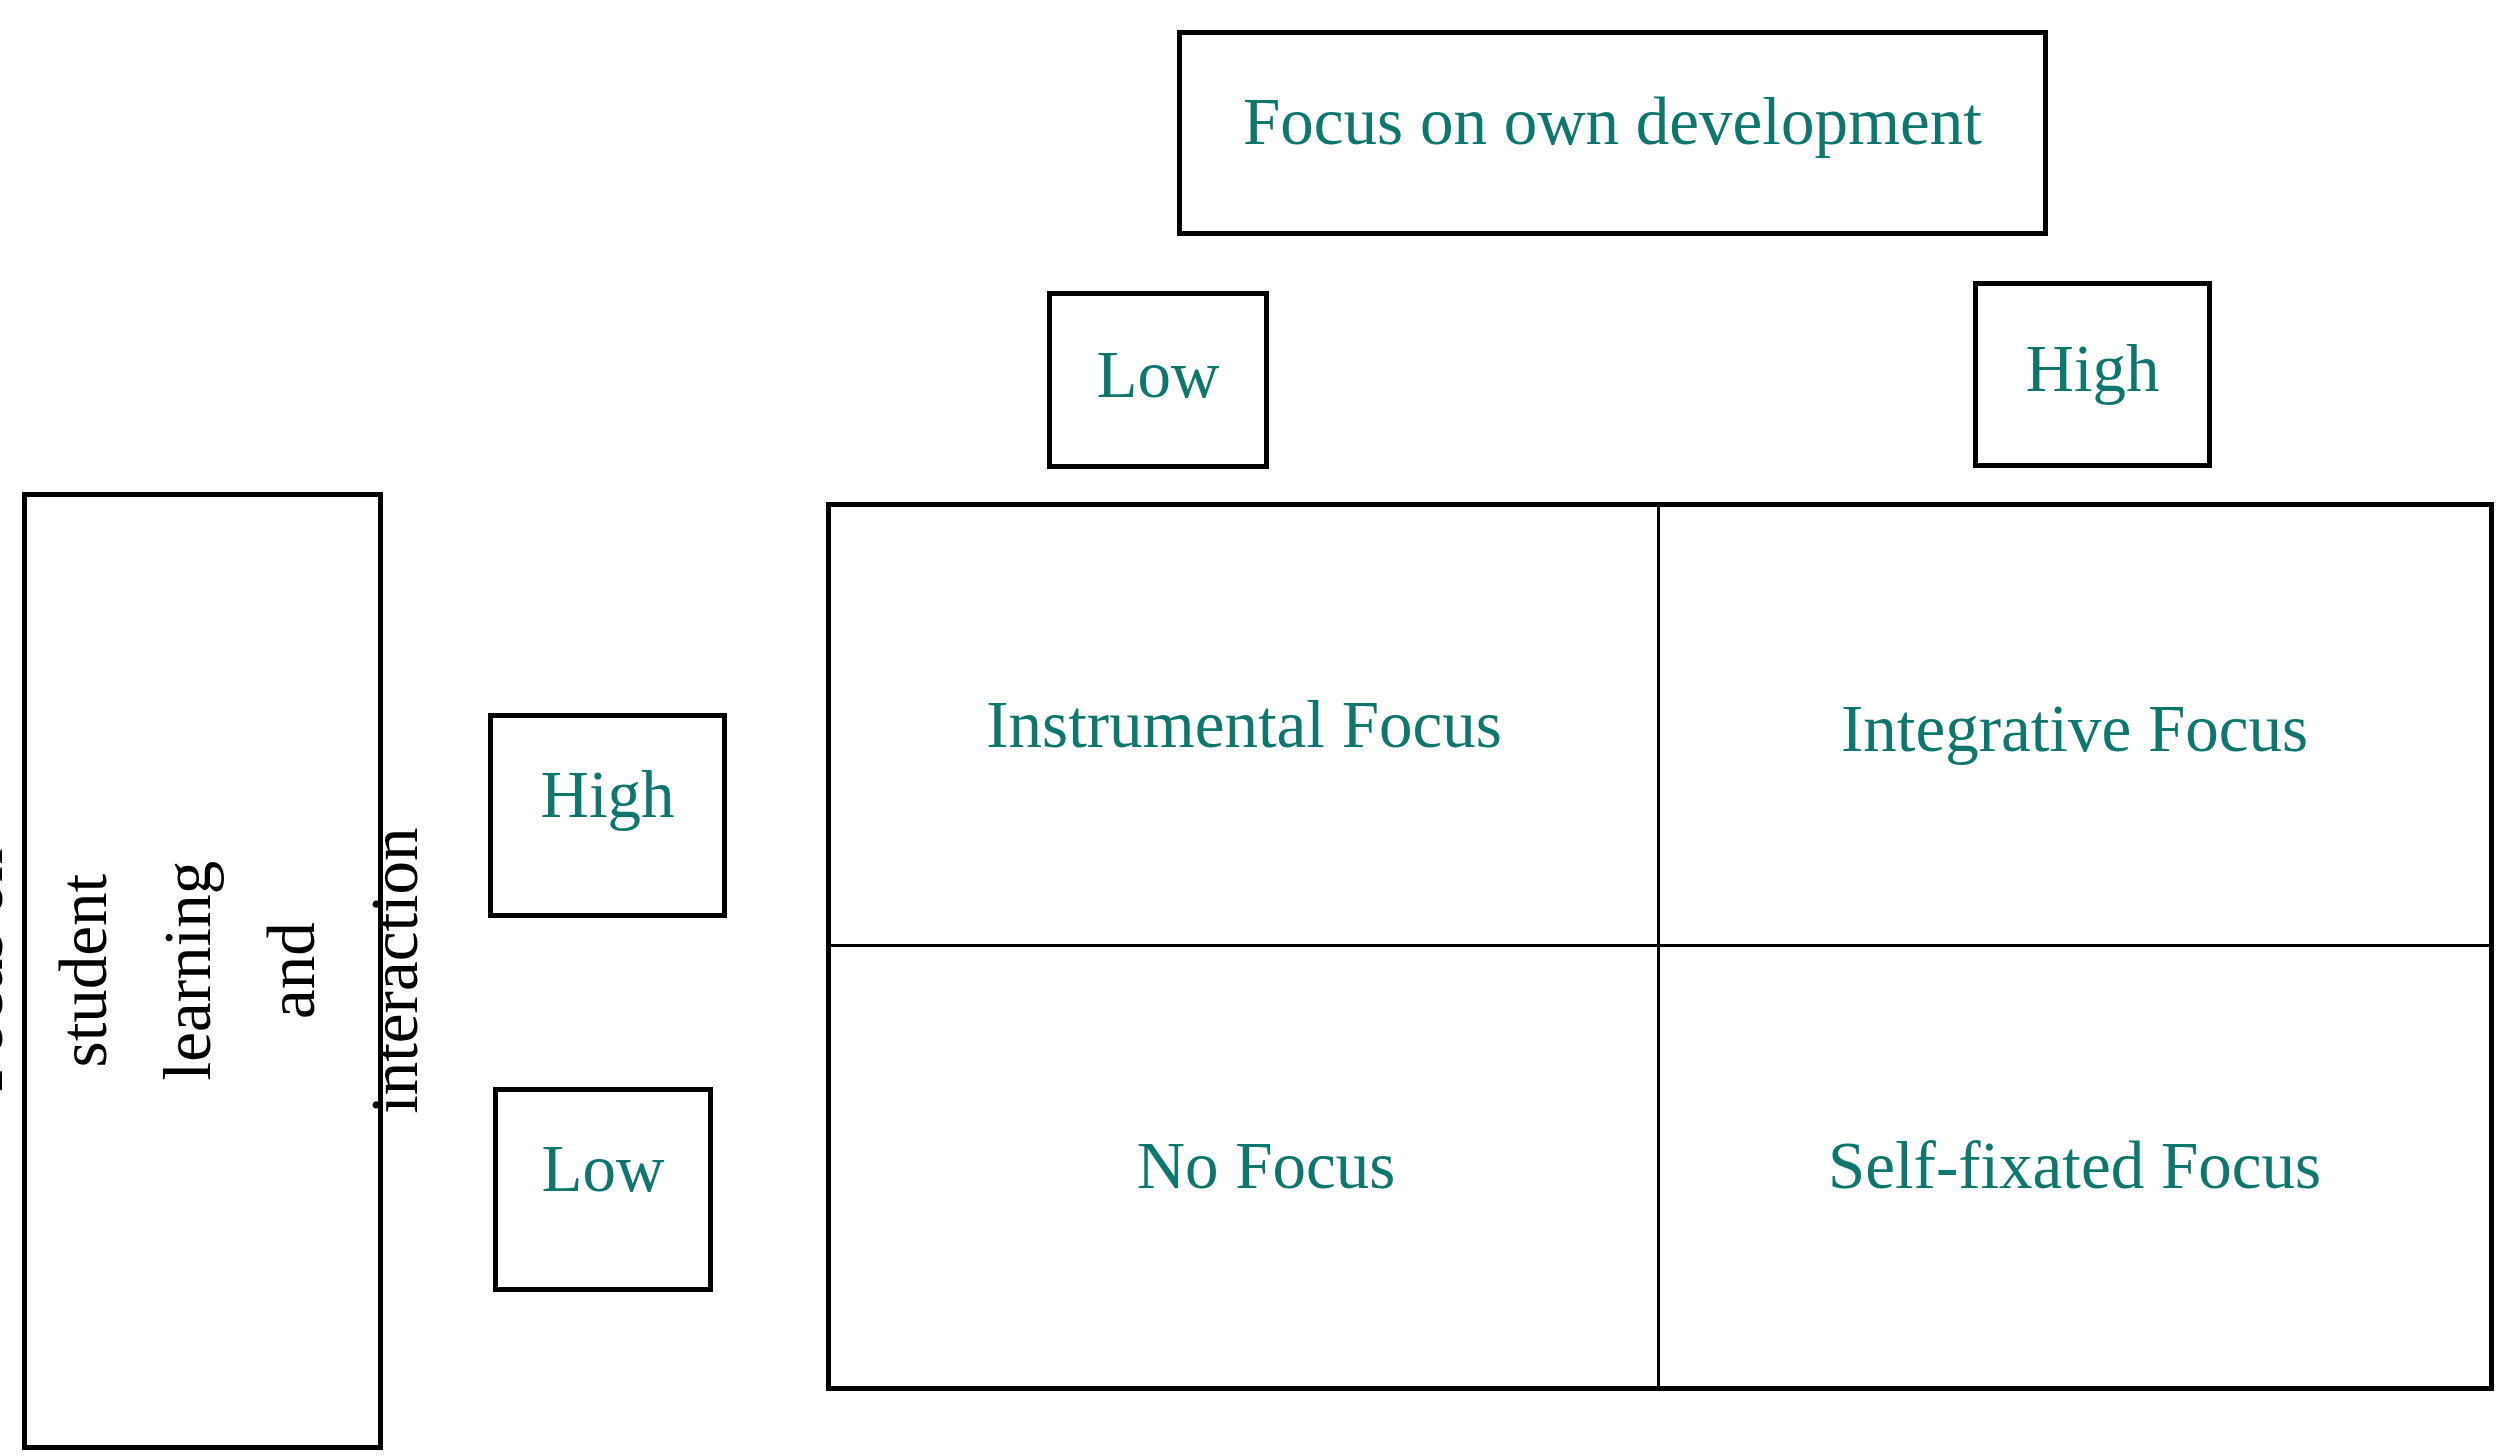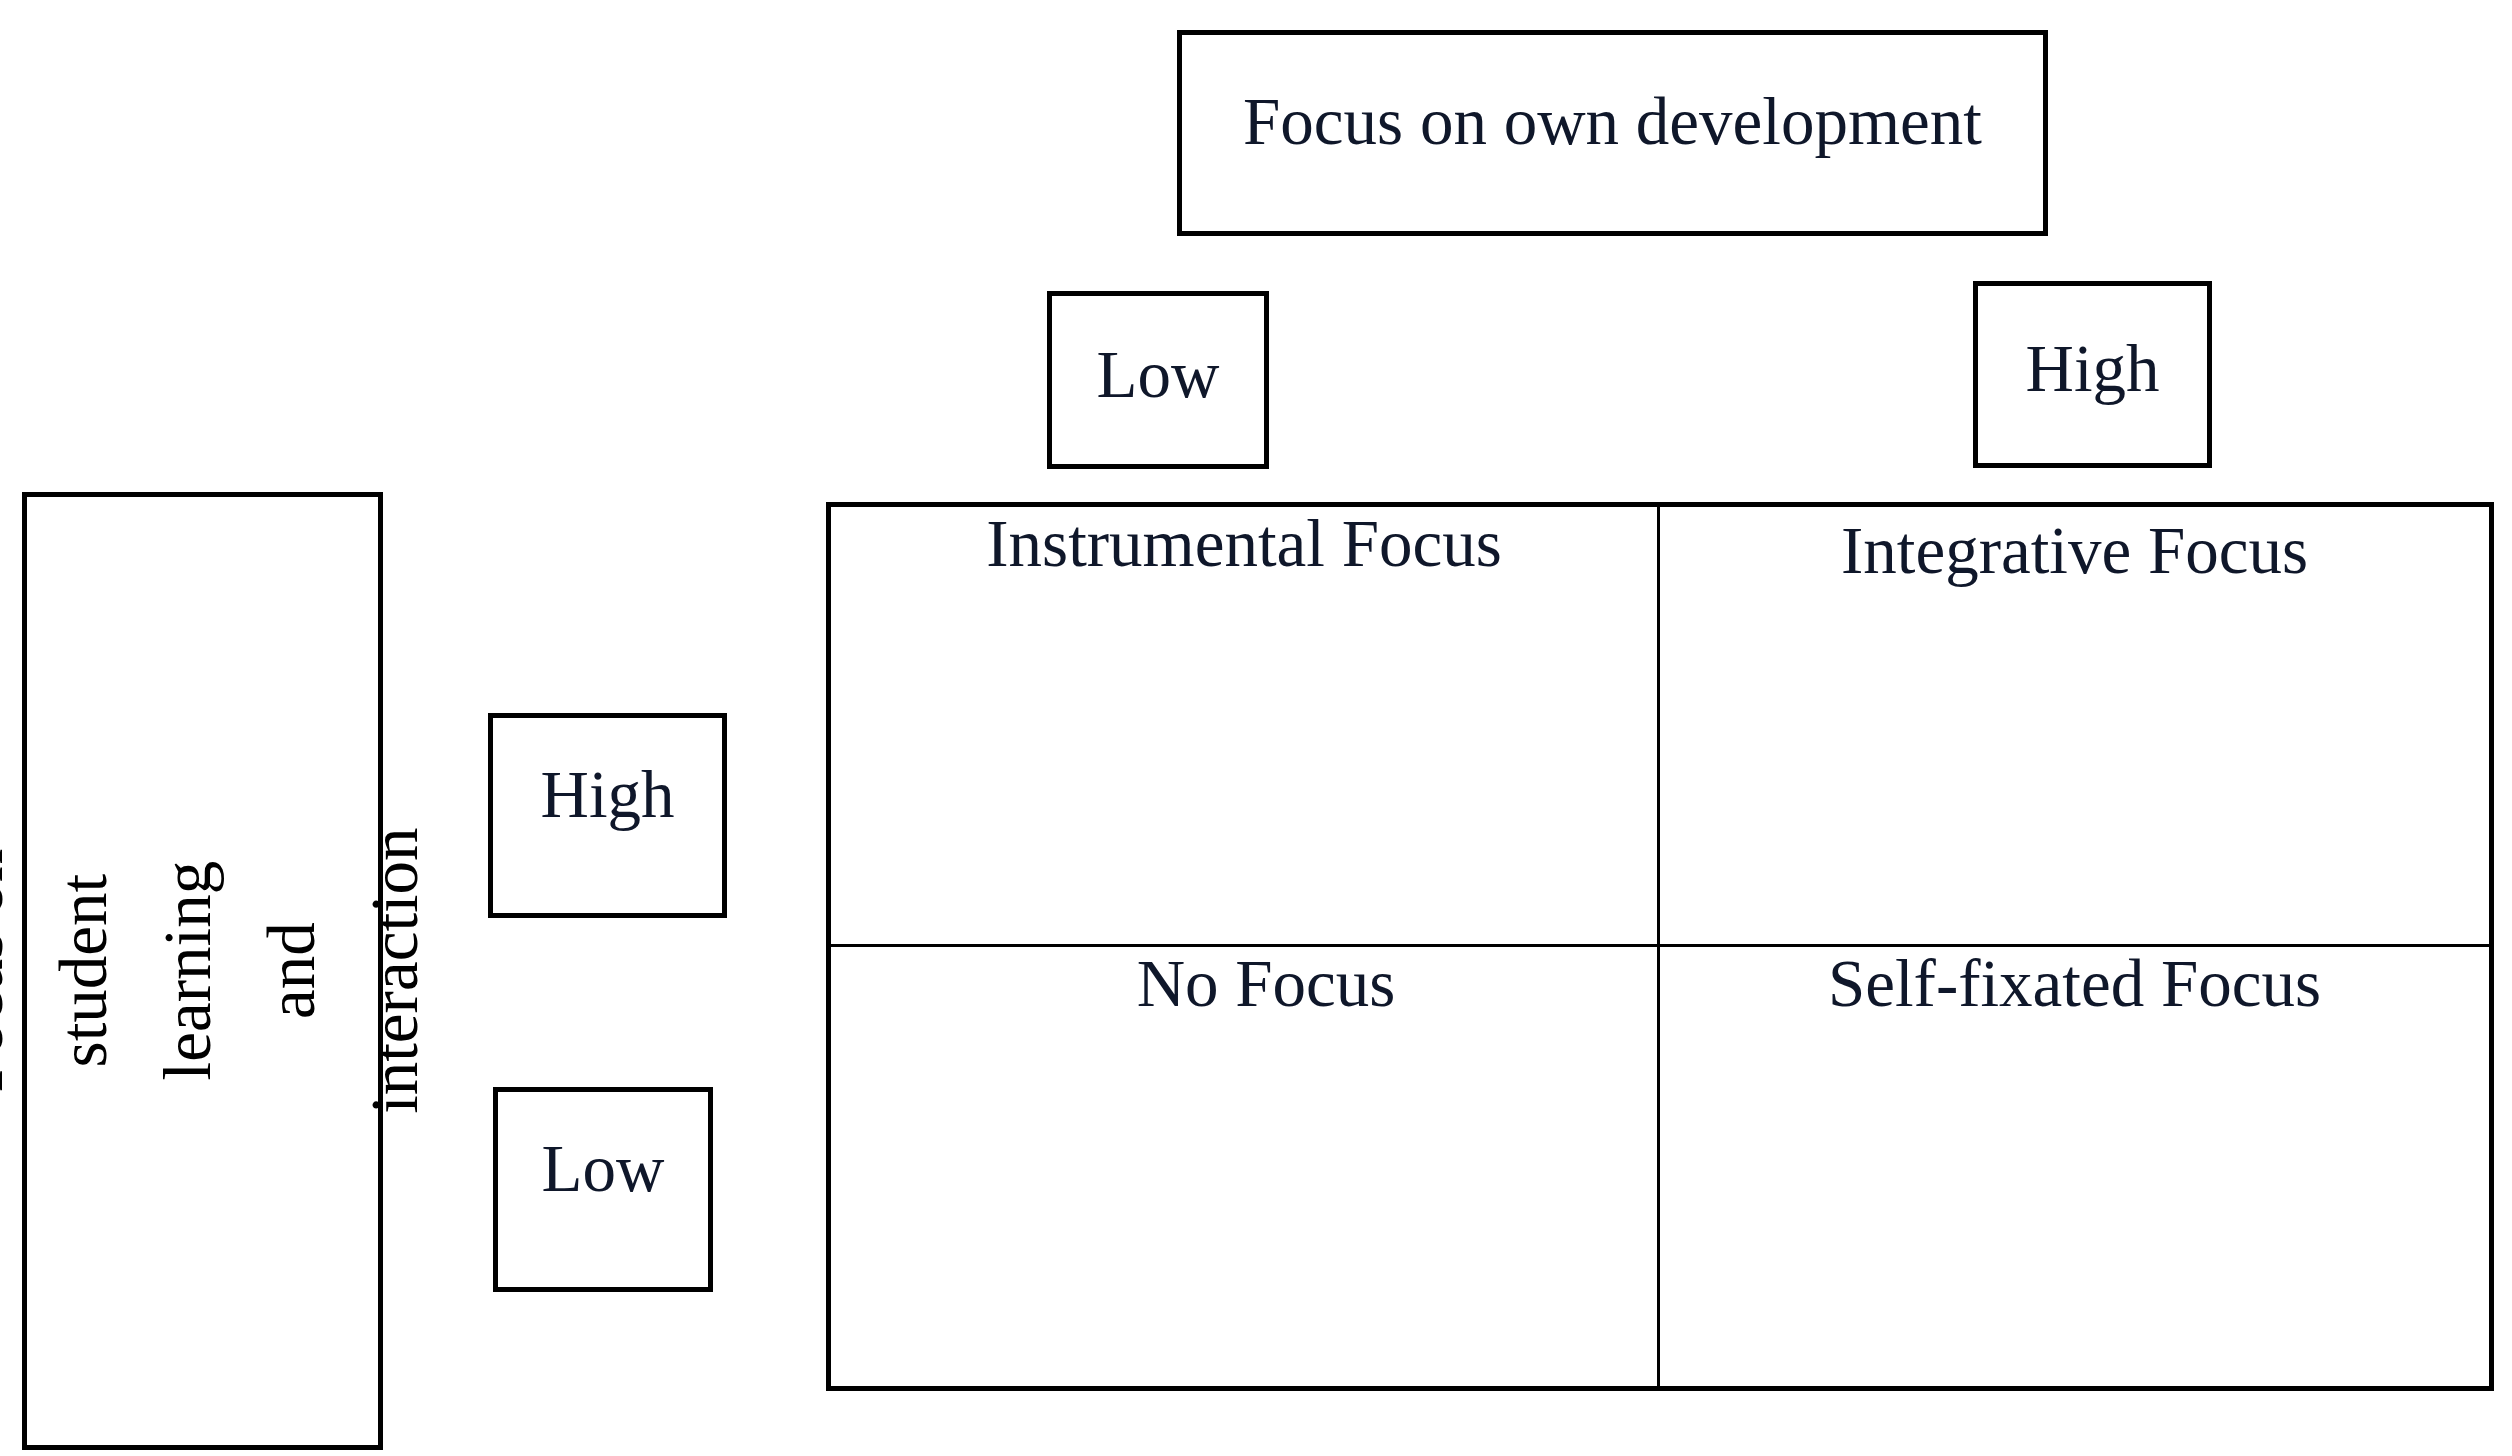--- a/index.html
+++ b/index.html
@@ -21,21 +21,21 @@
     background: #ffffff;
     display: flex;
     align-items: center;
     justify-content: center;
     box-sizing: border-box;
     text-align: center;
   }
   .label-text {
     font-size: 67px;
     line-height: 1.1;
-    color: #0f172a;
+    color: #0f766e;
     white-space: nowrap;
   }
   .header-box { left: 1177px; top: 30px; width: 871px; height: 206px; padding-bottom: 23px; }
   .col-low-box  { left: 1047px; top: 291px; width: 222px; height: 178px; padding-bottom: 10.6px; }
   .col-high-box { left: 1973px; top: 281px; width: 239px; height: 187px; padding-bottom: 10.6px; }
   .row-high-box { left: 488px;  top: 713px;  width: 239px; height: 205px; padding-bottom: 42px; }
   .row-low-box  { left: 493px;  top: 1087px; width: 220px; height: 205px; padding-bottom: 42px; }
 
   .left-axis-box {
     left: 22px; top: 492px; width: 361px; height: 958px;
@@ -56,20 +56,21 @@
     left: 826px; top: 502px; width: 1668px; height: 889px;
     border: 5.3px solid #000000;
     box-sizing: border-box;
     display: grid;
     grid-template-columns: 1fr 1fr;
     grid-template-rows: 1fr 1fr;
     background: #ffffff;
   }
   .cell {
     display: flex;
+    align-items: center;
     justify-content: center;
     box-sizing: border-box;
     text-align: center;
   }
   .cell-tl { border-right: 3.8px solid #000000; border-bottom: 3.8px solid #000000; }
   .cell-tr { border-bottom: 3.8px solid #000000; margin-top: 7px; }
   .cell-bl { border-right: 3.8px solid #000000; margin-left: 44px; }
 </style>
 </head>
 <body>

